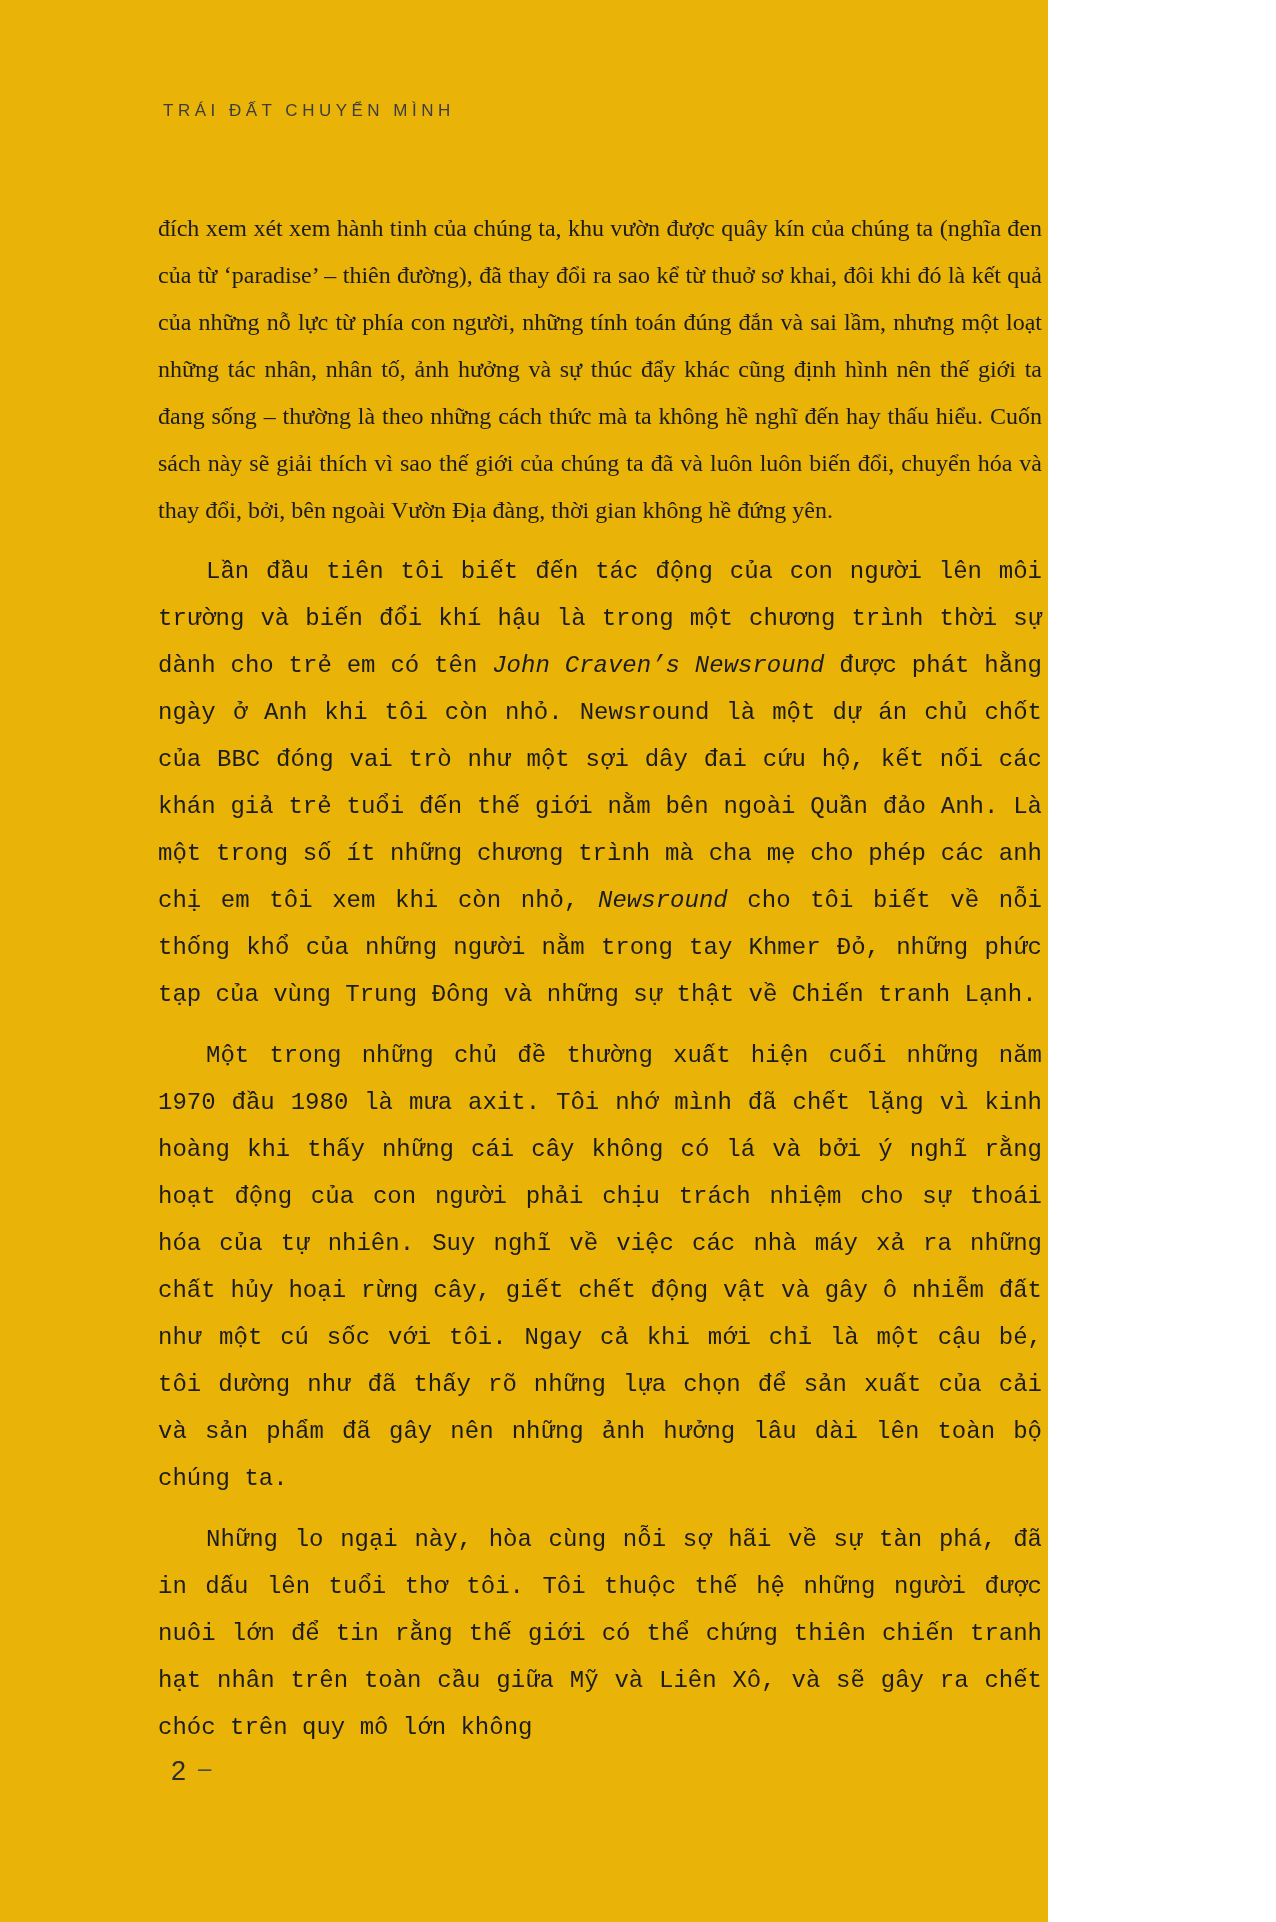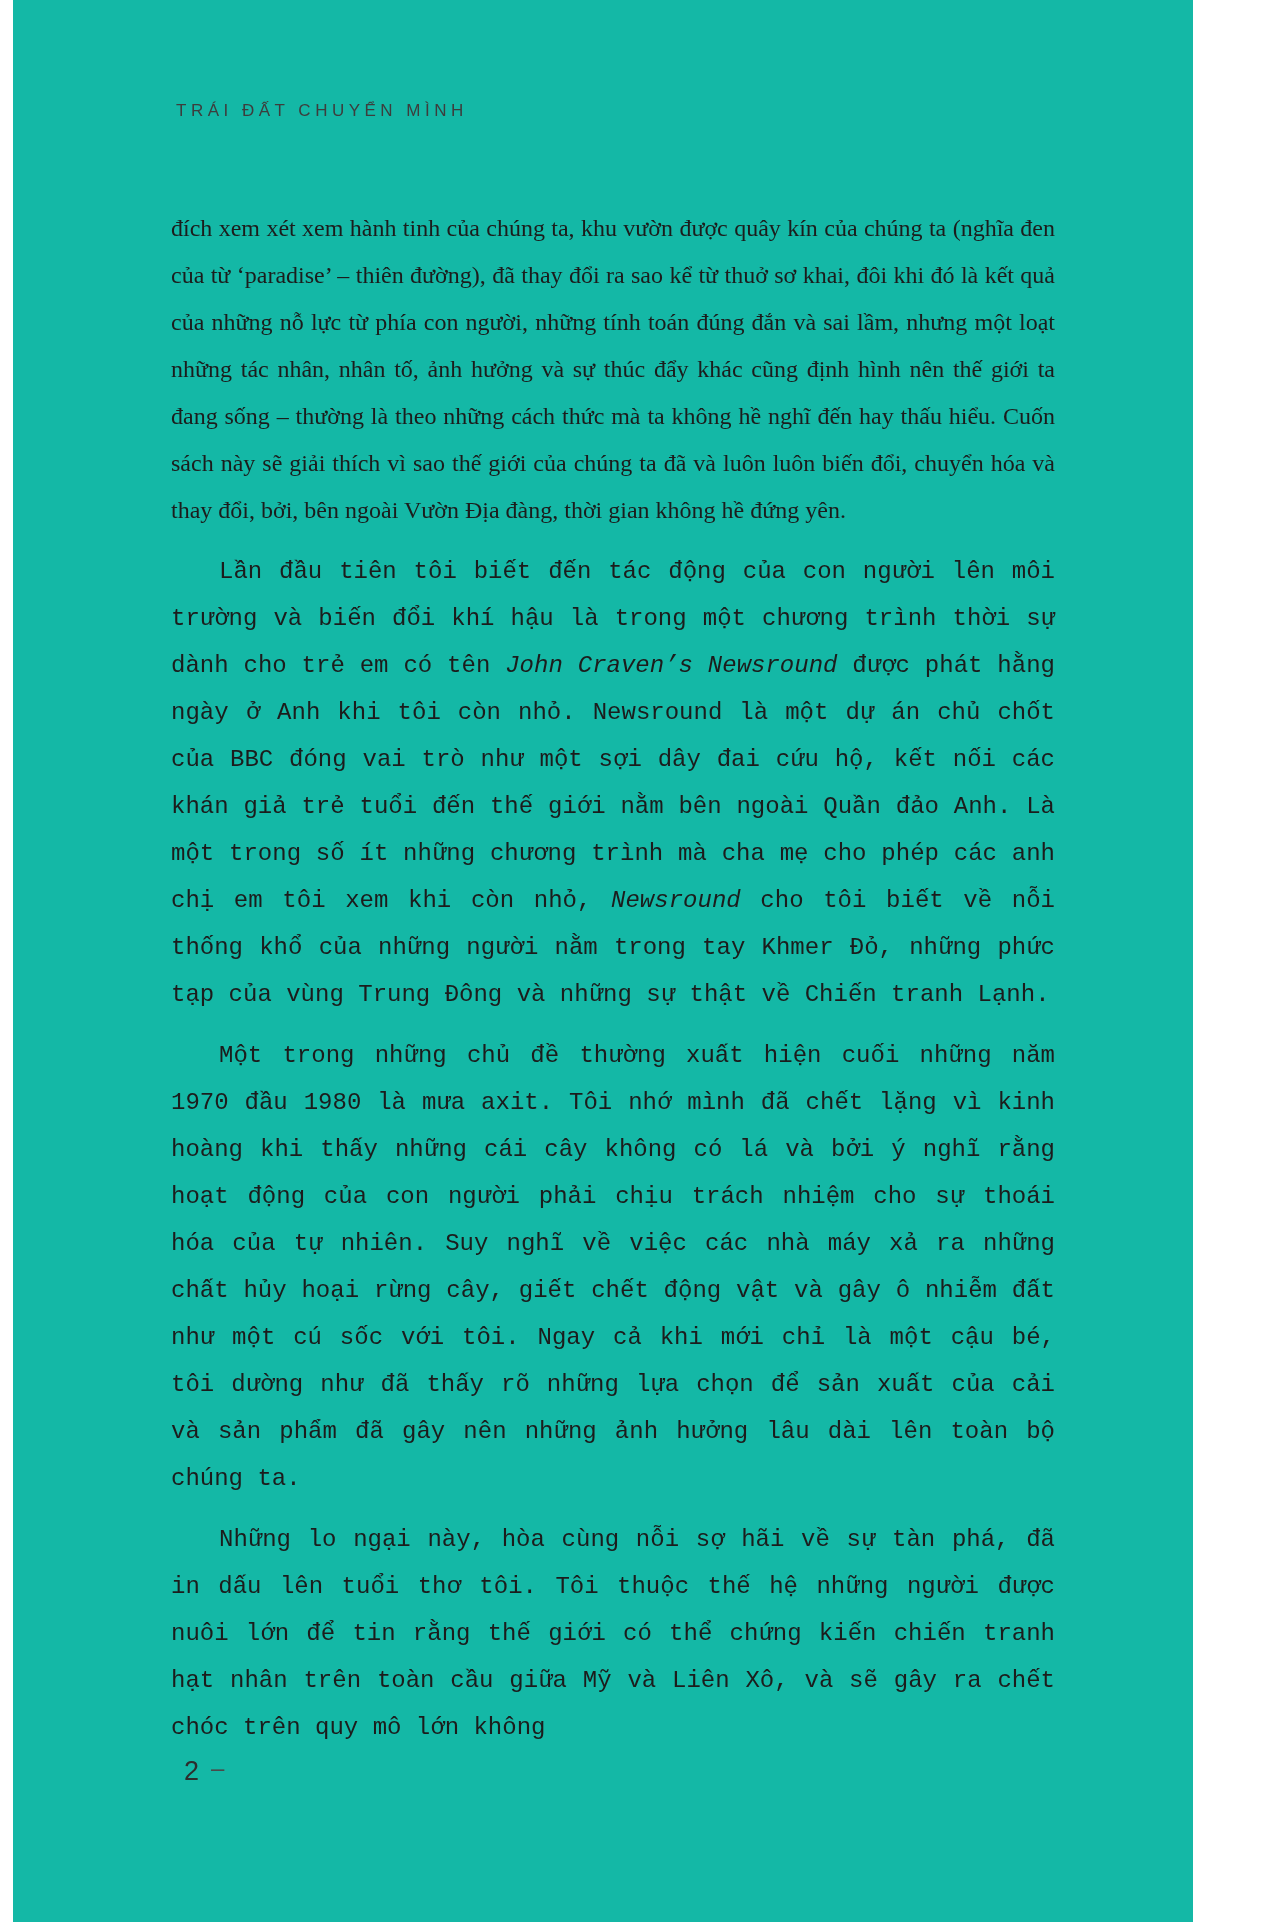--- a/index.html
+++ b/index.html
@@ -4,25 +4,24 @@
 <style>
   html, body { margin: 0; padding: 0; }
   body {
     width: 1276px;
     height: 1922px;
     background: #ffffff;
     font-family: "Liberation Serif", serif;
   }
   .page {
     position: relative;
-    width: 1180px;
+    width: 1048px;
     height: 1922px;
-    background: #14b8a6;
+    background: #eab308;
     overflow: hidden;
-    margin-left: 13px;
   }
   .running-header {
     position: absolute;
     left: 163px;
     top: 101px;
     font-family: "Liberation Sans", sans-serif;
     font-size: 17px;
     font-weight: 400;
     letter-spacing: 4.5px;
     color: #3d3d3d;
@@ -72,20 +71,20 @@
 <body>
 
 <div class="page">
 
   <div class="running-header">TRÁI ĐẤT CHUYỂN MÌNH</div>
 
   <main class="body-text">
       <p><span>đích xem xét xem hành tinh của chúng ta, khu vườn được quây kín của chúng ta (nghĩa đen của từ ‘paradise’ – thiên đường), đã thay đổi ra sao kể từ thuở sơ khai, đôi khi đó là kết quả của những nỗ lực từ phía con người, những tính toán đúng đắn và sai lầm, nhưng một loạt những tác nhân, nhân tố, ảnh hưởng và sự thúc đẩy khác cũng định hình nên thế giới ta đang sống – thường là theo những cách thức mà ta không hề nghĩ đến hay thấu hiểu. Cuốn sách này sẽ giải thích vì sao thế giới của chúng ta đã và luôn luôn biến đổi, chuyển hóa và thay đổi, bởi, bên ngoài Vườn Địa đàng, thời gian không hề đứng yên.</span></p>
       <p class="indent"><span>Lần đầu tiên tôi biết đến tác động của con người lên môi trường và biến đổi khí hậu là trong một chương trình thời sự dành cho trẻ em có tên </span><span class="italic">John Craven’s Newsround</span><span> được phát hằng ngày ở Anh khi tôi còn nhỏ. Newsround là một dự án chủ chốt của BBC đóng vai trò như một sợi dây đai cứu hộ, kết nối các khán giả trẻ tuổi đến thế giới nằm bên ngoài Quần đảo Anh. Là một trong số ít những chương trình mà cha mẹ cho phép các anh chị em tôi xem khi còn nhỏ, </span><span class="italic">Newsround</span><span> cho tôi biết về nỗi thống khổ của những người nằm trong tay Khmer Đỏ, những phức tạp của vùng Trung Đông và những sự thật về Chiến tranh Lạnh.</span></p>
       <p class="indent"><span>Một trong những chủ đề thường xuất hiện cuối những năm 1970 đầu 1980 là mưa axit. Tôi nhớ mình đã chết lặng vì kinh hoàng khi thấy những cái cây không có lá và bởi ý nghĩ rằng hoạt động của con người phải chịu trách nhiệm cho sự thoái hóa của tự nhiên. Suy nghĩ về việc các nhà máy xả ra những chất hủy hoại rừng cây, giết chết động vật và gây ô nhiễm đất như một cú sốc với tôi. Ngay cả khi mới chỉ là một cậu bé, tôi dường như đã thấy rõ những lựa chọn để sản xuất của cải và sản phẩm đã gây nên những ảnh hưởng lâu dài lên toàn bộ chúng ta.</span></p>
-      <p class="indent"><span>Những lo ngại này, hòa cùng nỗi sợ hãi về sự tàn phá, đã in dấu lên tuổi thơ tôi. Tôi thuộc thế hệ những người được nuôi lớn để tin rằng thế giới có thể chứng kiến chiến tranh hạt nhân trên toàn cầu giữa Mỹ và Liên Xô, và sẽ gây ra chết chóc trên quy mô lớn không</span></p>
+      <p class="indent"><span>Những lo ngại này, hòa cùng nỗi sợ hãi về sự tàn phá, đã in dấu lên tuổi thơ tôi. Tôi thuộc thế hệ những người được nuôi lớn để tin rằng thế giới có thể chứng thiên chiến tranh hạt nhân trên toàn cầu giữa Mỹ và Liên Xô, và sẽ gây ra chết chóc trên quy mô lớn không</span></p>
     </main>
 
   <div class="page-footer">
     <span>2</span><span class="footer-dash">–</span>
   </div>
 
 </div>
 
 </body></html>

